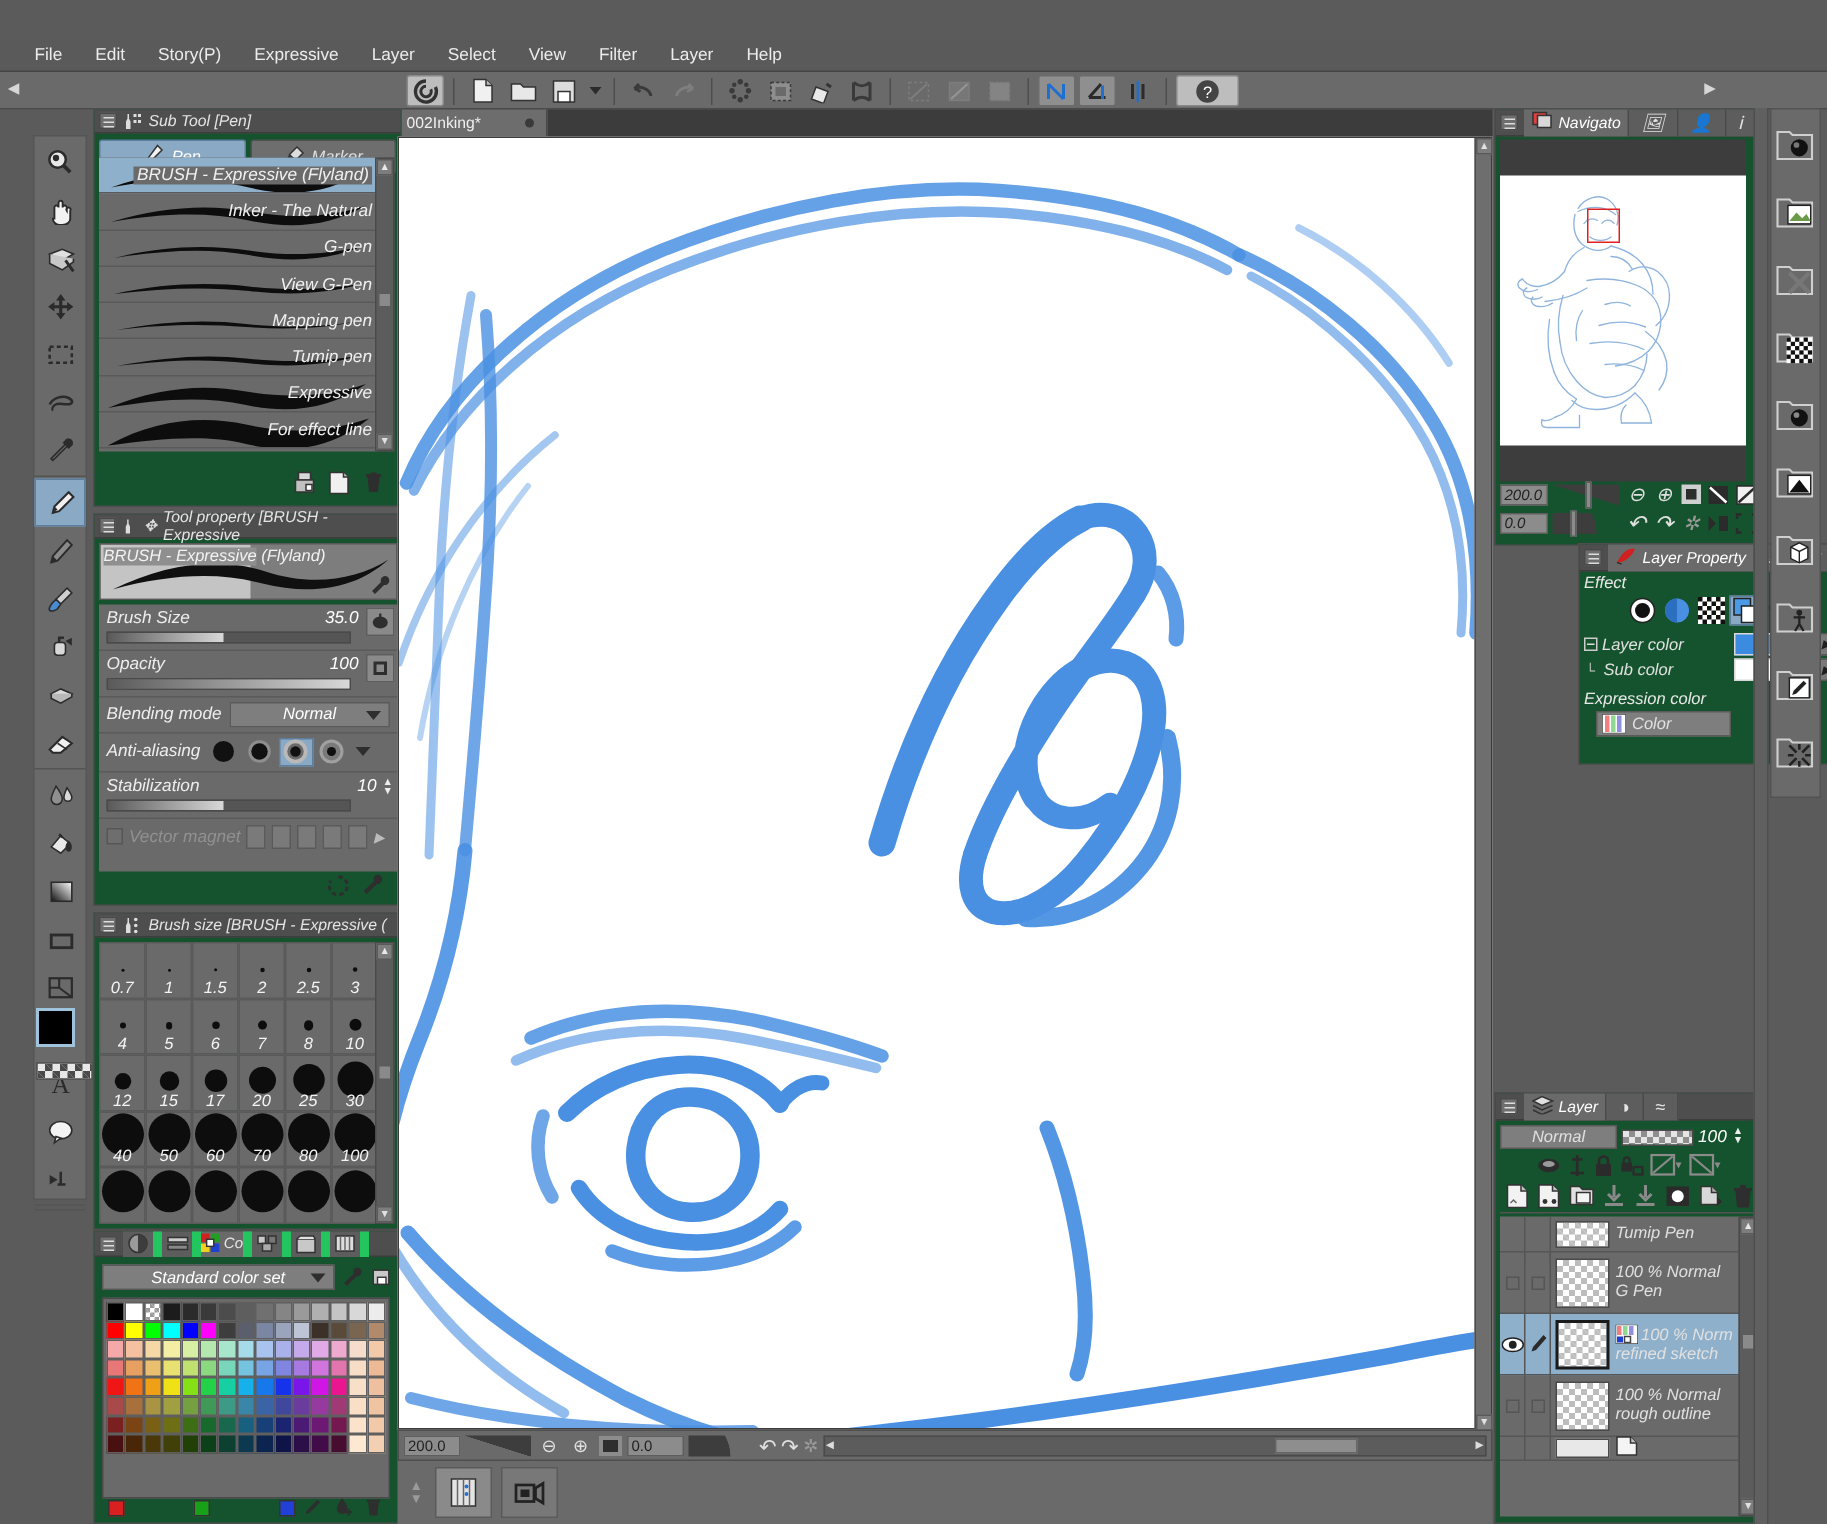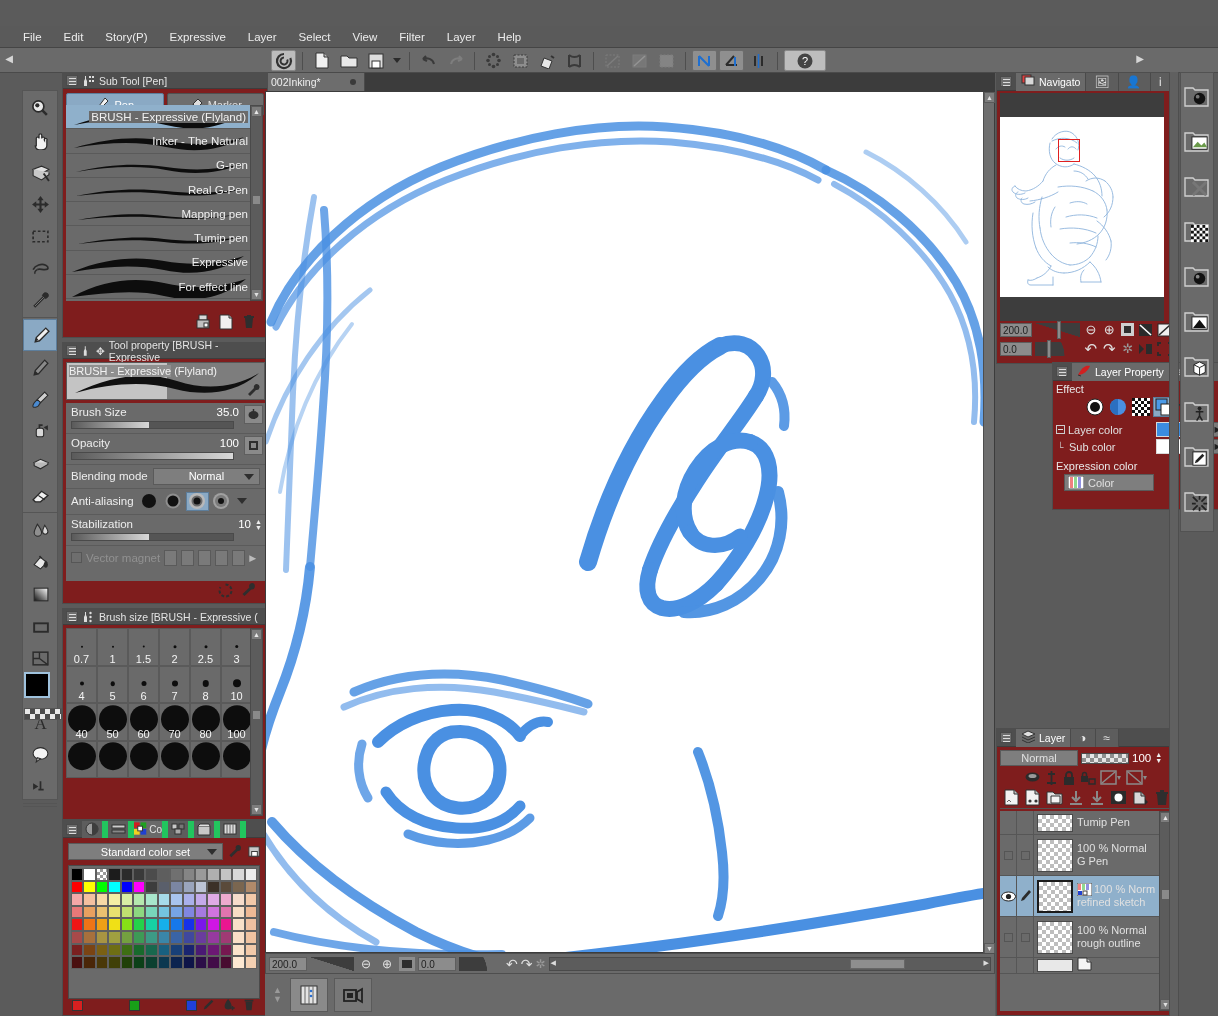--- a/index.html
+++ b/index.html
@@ -66,21 +66,21 @@
   .swatches { position:absolute; left:22px; top:672px; width:36px; height:58px; }
   .sw-fg { position:absolute; left:2px; top:0; width:26px; height:26px; background:#000; border:2px solid #9fc2dd; }
   .sw-bg { position:absolute; left:14px; top:14px; width:26px; height:26px; background:#fff; border:1px solid #555; z-index:-1;}
   .sw-tr { position:absolute; left:2px; top:36px; width:38px; height:12px;
      background-image:
        linear-gradient(45deg,#4a4a4a 25%,transparent 25%,transparent 75%,#4a4a4a 75%),
        linear-gradient(45deg,#4a4a4a 25%,#e8e8e8 25%,#e8e8e8 75%,#4a4a4a 75%);
      background-size:10px 10px; background-position:0 0,5px 5px; border:1px solid #555;}
 
   
-  .pal { position:absolute; background:#7f1d1d; border:1px solid #4e4e4e; }
+  .pal { position:absolute; background:#14532d; border:1px solid #4e4e4e;font-style:italic; }
   .paltitle {
     height:16px; background:#4e4e4e; display:flex; align-items:center; gap:4px;
     padding:0 3px; font-size:10.5px; color:#e4e4e4; border-bottom:1px solid #3d3d3d;
   }
   .hamb { width:12px; height:11px; background:#6e6e6e; border:1px solid #4a4a4a; position:relative;}
   .hamb:after{content:"";position:absolute;left:2px;top:2px;width:7px;height:1px;background:#ddd;box-shadow:0 3px 0 #ddd,0 6px 0 #ddd;}
   .tabstrip { display:flex; height:18px; }
   .ptab { display:flex; align-items:center; gap:3px; padding:0 5px; background:#5d5d5d; border-right:1px solid #4a4a4a; font-size:10.5px;}
   .ptab.act { background:#6a6a6a; color:#fff; }
 
@@ -548,21 +548,21 @@
         <div class="strow">
           <svg class="stroke-svg" width="184" height="21" viewBox="0 0 184 21">
             <path d="M8 16 C40 8,70 7,98 11 C124 15,150 14,174 8 C150 18,124 19,98 14 C70 9,40 11,8 16 Z" fill="#0d0d0d"></path>
           </svg>
           <span class="nm">G-pen</span>
         </div>
         <div class="strow">
           <svg class="stroke-svg" width="184" height="21" viewBox="0 0 184 21">
             <path d="M8 16 C40 9,70 8,98 11 C124 14,150 13,174 9 C150 16,124 17,98 14 C70 11,40 12,8 16 Z" fill="#0d0d0d"></path>
           </svg>
-          <span class="nm">Real G-Pen</span>
+          <span class="nm">View G-Pen</span>
         </div>
         <div class="strow">
           <svg class="stroke-svg" width="184" height="21" viewBox="0 0 184 21">
             <path d="M10 16 C42 10,70 9,96 12 C122 15,148 14,172 10 C148 15,122 16,96 14 C70 12,42 12,10 16 Z" fill="#0d0d0d"></path>
           </svg>
           <span class="nm">Mapping pen</span>
         </div>
         <div class="strow">
           <svg class="stroke-svg" width="184" height="21" viewBox="0 0 184 21">
             <path d="M10 16 C42 10,70 8,96 11 C122 14,148 13,172 9 C148 16,122 17,96 14 C70 11,42 12,10 16 Z" fill="#0d0d0d"></path>
@@ -777,20 +777,46 @@
             <div class="dot" style="width: 6px; height: 6px;"></div>
             <div class="num">7</div>
           </div>
           <div class="bscell">
             <div class="dot" style="width: 6.5px; height: 6.5px;"></div>
             <div class="num">8</div>
           </div>
           <div class="bscell">
             <div class="dot" style="width: 8px; height: 8px;"></div>
             <div class="num">10</div>
+          </div>
+        </div>
+        <div class="bsrow">
+          <div class="bscell">
+            <div class="dot" style="width: 11px; height: 11px;"></div>
+            <div class="num">12</div>
+          </div>
+          <div class="bscell">
+            <div class="dot" style="width: 13px; height: 13px;"></div>
+            <div class="num">15</div>
+          </div>
+          <div class="bscell">
+            <div class="dot" style="width: 15px; height: 15px;"></div>
+            <div class="num">17</div>
+          </div>
+          <div class="bscell">
+            <div class="dot" style="width: 18px; height: 18px;"></div>
+            <div class="num">20</div>
+          </div>
+          <div class="bscell">
+            <div class="dot" style="width: 21px; height: 21px;"></div>
+            <div class="num">25</div>
+          </div>
+          <div class="bscell">
+            <div class="dot" style="width: 24px; height: 24px;"></div>
+            <div class="num">30</div>
           </div>
         </div>
         <div class="bsrow">
           <div class="bscell">
             <div class="dot" style="width: 28px; height: 28px;"></div>
             <div class="num">40</div>
           </div>
           <div class="bscell">
             <div class="dot" style="width: 28px; height: 28px;"></div>
             <div class="num">50</div>

